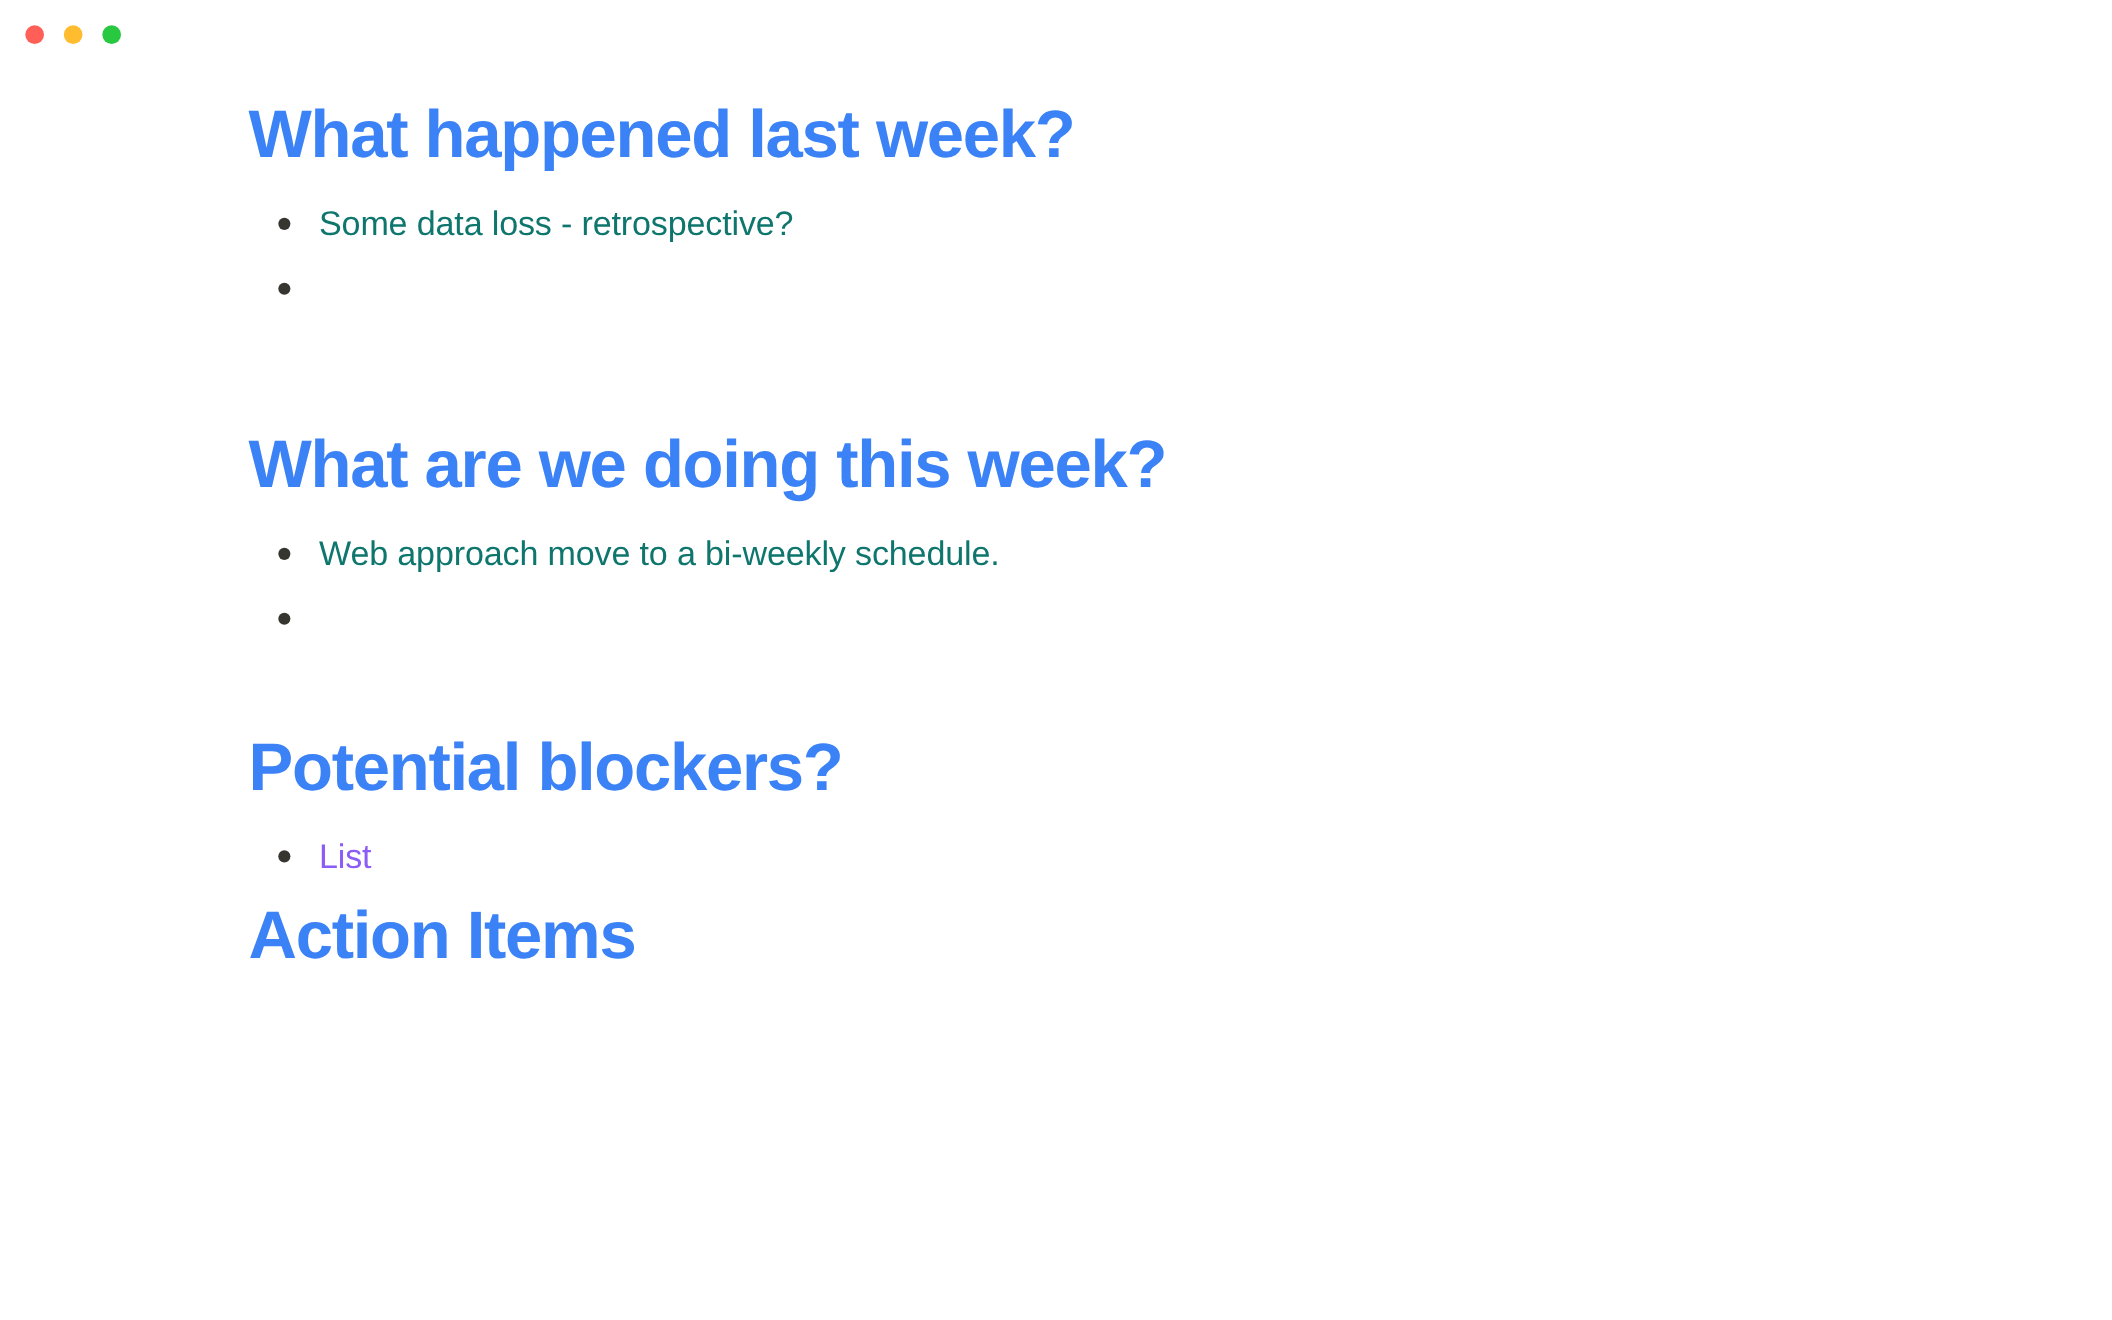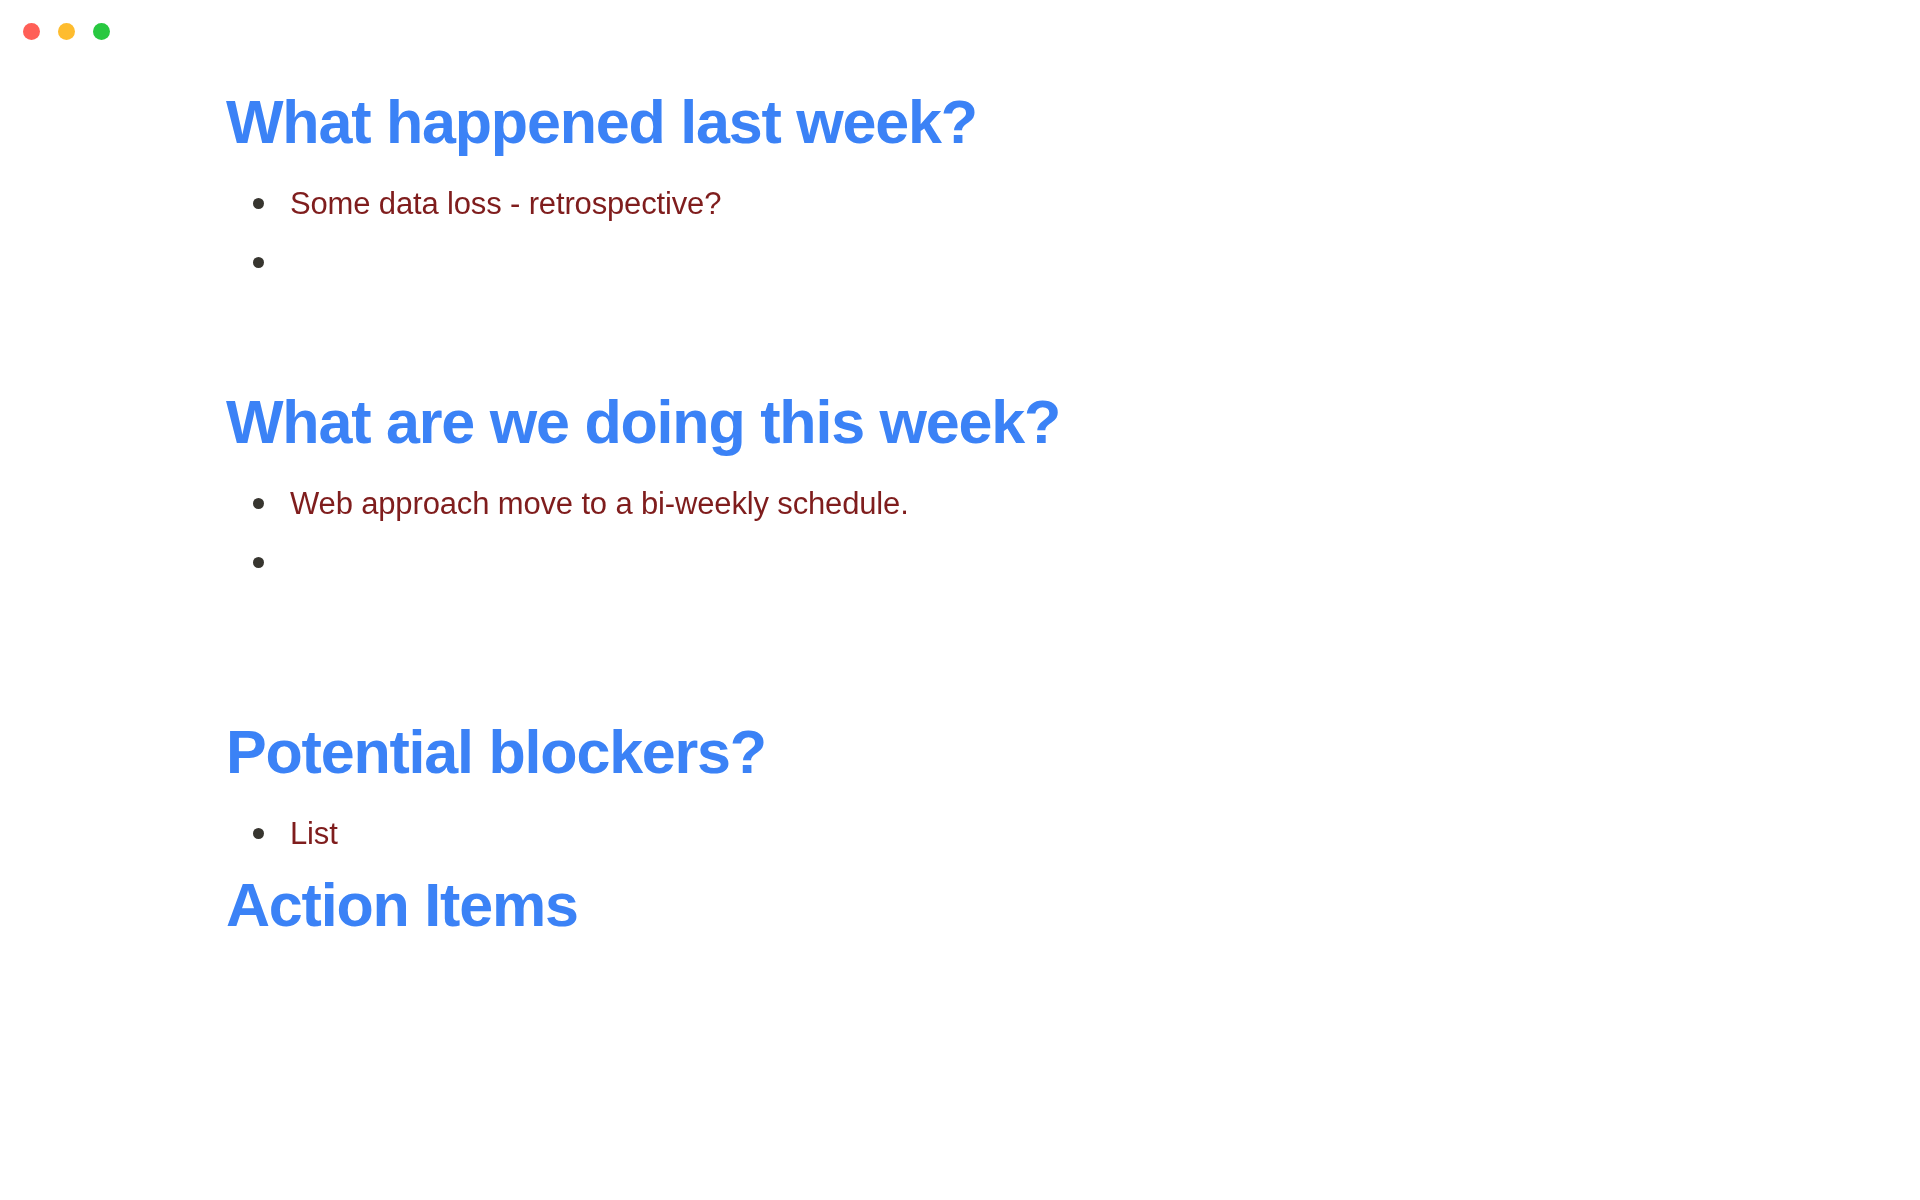--- a/index.html
+++ b/index.html
@@ -65,21 +65,21 @@
     font-size: 61px;
     line-height: 1.18;
     font-weight: 700;
     letter-spacing: -1.2px;
     white-space: nowrap;
   }
 
   
   .sec-1 { margin-top: 25px; }
   .sec-2 { margin-top: 88px; }
-  .sec-3 { margin-top: 118px; }
+  .sec-3 { margin-top: 63px; }
   .sec-4 { }
 
   .bullets {
     list-style: none;
     margin-top: 22px;
   }
 
   .bullet-row {
     display: flex;
     align-items: flex-start;
@@ -97,30 +97,30 @@
 
   .bullet-dot {
     width: 11px;
     height: 11px;
     border-radius: 50%;
     background: #37352F;
     display: block;
   }
 
   .bullet-text {
-    color: #7f1d1d;
+    color: #0f766e;
     font-size: 31px;
     line-height: 46px;
     font-weight: 400;
     letter-spacing: -0.15px;
     white-space: nowrap;
   }
 
   .bullet-text.placeholder {
-    color: #7f1d1d;
+    color: #8b5cf6;
   }
 </style>
 </head>
 <body>
 
 <div class="window">
 
   <div class="titlebar">
     <div class="traffic-lights">
       <span class="tl" style="background: rgb(255, 95, 87);"></span>

